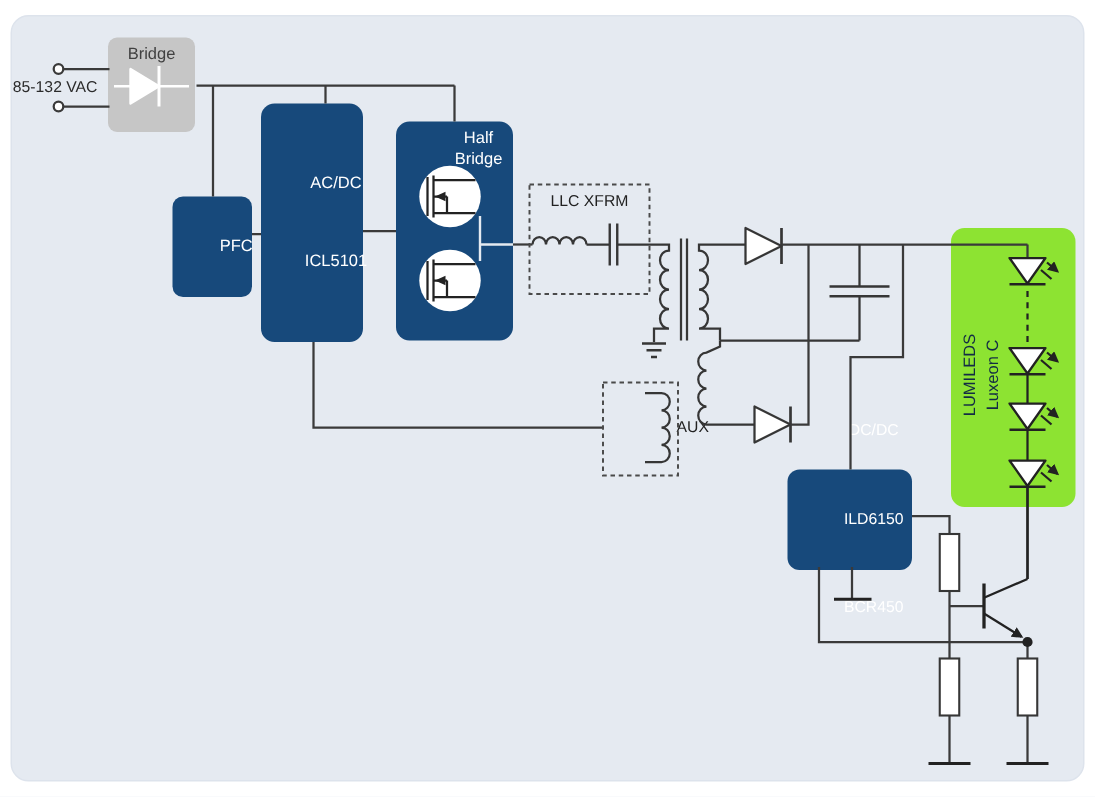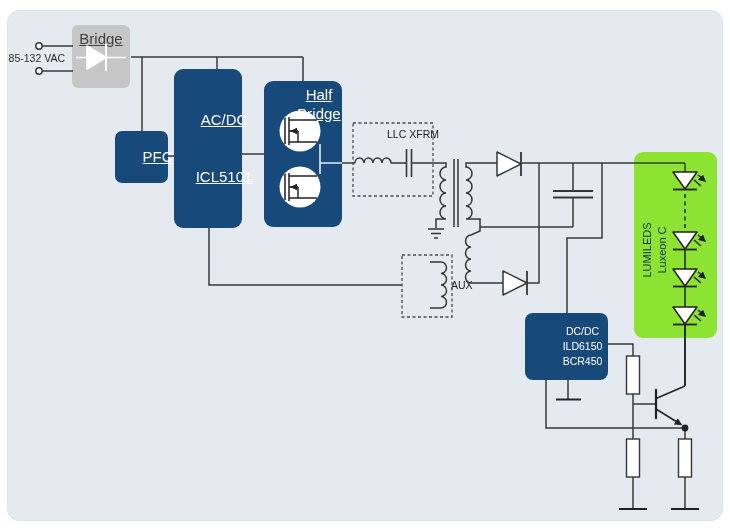--- a/index.html
+++ b/index.html
@@ -3,32 +3,32 @@
 <meta charset="utf-8">
 <style>
   html,body{margin:0;padding:0;background:#ffffff;width:730px;height:531px;
     font-family:"Liberation Sans", sans-serif;}
   .stage{position:relative;width:730px;height:531px;overflow:hidden;}
   .panel{position:absolute;left:7px;top:10px;width:716px;height:511px;
     background:#e5eaf1;border:1px solid #dde3ec;border-radius:12px;box-sizing:border-box;}
   .blk{position:absolute;box-sizing:border-box;color:#ffffff;}
   .navy{background:#17497b;border-radius:8px;padding-left:32px;}
   .gray{background:#c6c6c6;border-radius:6px;color:#414141;}
-  .lbl{font-size:15px;line-height:1.25;text-decoration:underline;}
+  .lbl{font-size:11px;line-height:1.25;}
   .center-flex{display:flex;flex-direction:column;align-items:center;justify-content:center;text-align:center;}
   .top-label{text-align:center;padding-top:5px;}
   .bridge-blk{left:72px;top:25px;width:58px;height:63px;}
-  .pfc-blk{left:115px;top:131px;width:53px;height:52px;border-radius:7px;}
+  .pfc-blk{left:115px;top:131px;width:53px;height:67px;border-radius:7px;}
   .acdc-blk{left:174px;top:69px;width:68px;height:159px;border-radius:9px;gap:38px;}
   .hb-blk{left:264px;top:81px;width:78px;height:146px;border-radius:9px;}
-  .dcdc-blk{left:525px;top:313px;width:83px;height:67px;font-size:10.5px;line-height:1.4;}
+  .dcdc-blk{left:525px;top:313px;width:83px;height:67px;font-size:10.5px;line-height:1.4;gap:44px;}
   .led-blk{left:634px;top:152px;width:83px;height:186px;background:#8de332;border-radius:9px;}
   .vac-label{position:absolute;left:5px;top:50px;width:60px;height:16px;
     font-size:10.5px;color:#2b2b2b;text-align:right;line-height:16px;}
-  .llc-label{position:absolute;left:373px;top:128px;width:80px;text-align:center;
+  .llc-label{position:absolute;left:353px;top:128px;width:80px;text-align:center;
     font-size:10.5px;color:#222222;}
   .aux-label{position:absolute;left:404px;top:279px;width:34px;text-align:left;
     font-size:10.5px;color:#222222;margin-left:47px;}
   .led-text{position:absolute;left:-39px;top:82px;width:122px;height:32px;
     transform:rotate(-90deg);text-align:center;color:#132c45;font-size:11px;line-height:15px;}
   svg.wires{position:absolute;left:0;top:0;pointer-events:none;}
 </style>
 </head>
 <body>
 

